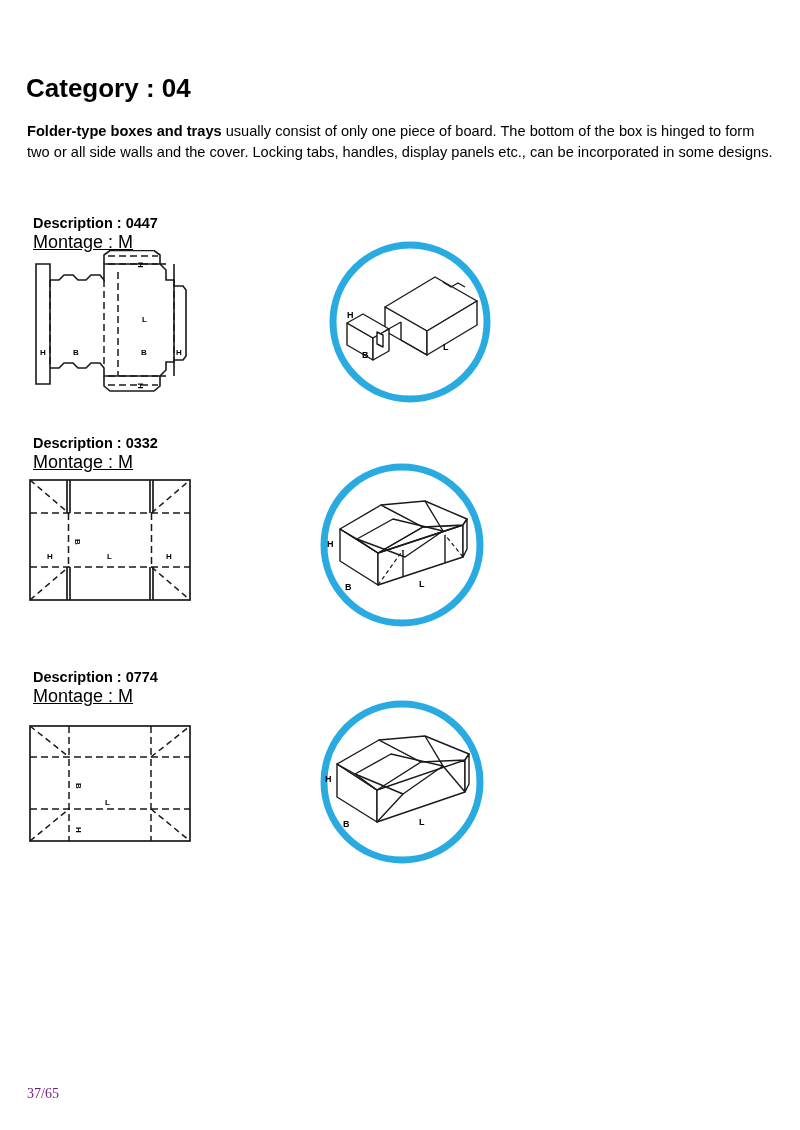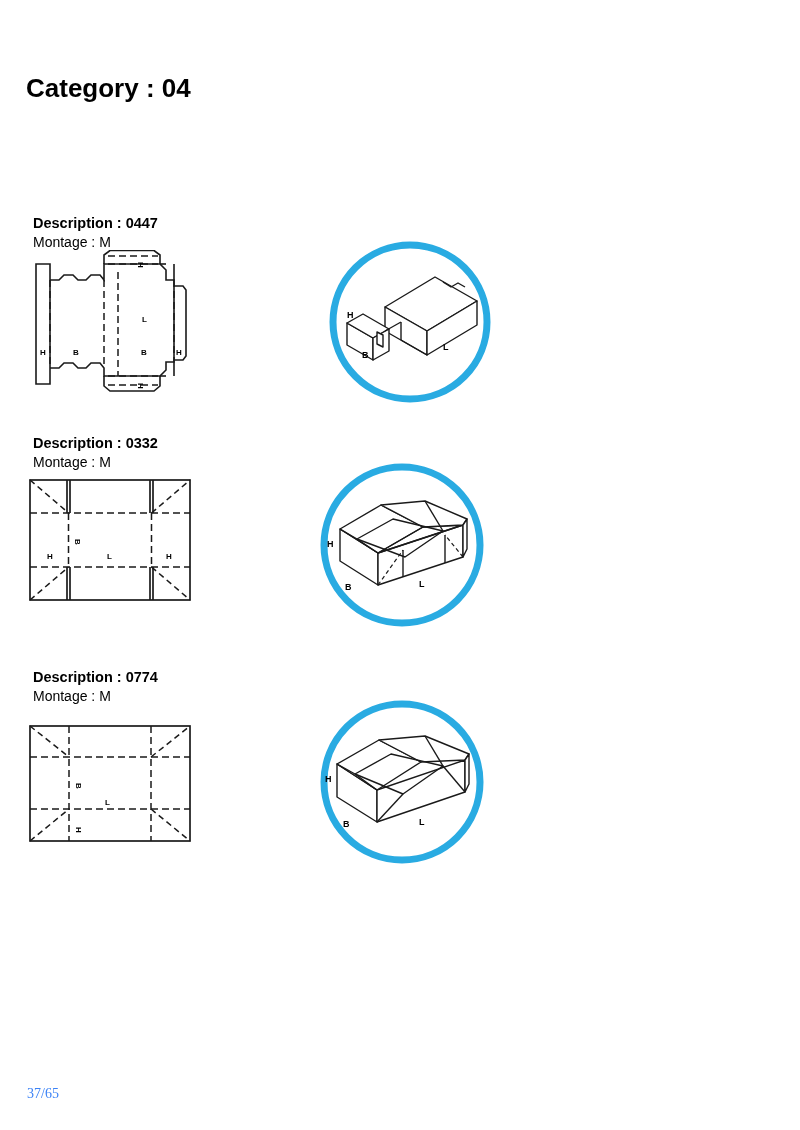--- a/index.html
+++ b/index.html
@@ -55,52 +55,54 @@
     left: 33px;
     top: 9px;
   }
   .desc-line {
     font-size: 14.5px;
     font-weight: bold;
     line-height: 19px;
     white-space: nowrap;
   }
   .montage-line {
-    font-size: 14px;
+    font-size: 18px;
     font-weight: normal;
     line-height: 19px;
     white-space: nowrap;
+    text-decoration: underline;
   }
 
   .flat-wrap {
     position: absolute;
   }
   .persp-wrap {
     position: absolute;
   }
 
   svg { display: block; }
 
   
   .footer {
     position: absolute;
     left: 27px;
     top: 1086px;
     font-family: "Liberation Serif", serif;
     font-size: 14px;
-    color: #3b82f6;
+    color: #701a75;
   }
 </style>
 </head>
 <body>
 
 <div class="page">
 
   <div class="page-title">Category : 04</div>
 
+  <div class="intro"><b>Folder-type boxes and trays</b><span> usually consist of only one piece of board. The bottom of the box is hinged to form two or all side walls and the cover. Locking tabs, handles, display panels etc., can be incorporated in some designs.</span></div>
 
   <div class="item" style="top:205px;">
 
     <div class="item-head">
       <div class="desc-line">Description : 0447</div>
       <div class="montage-line">Montage : M</div>
     </div>
 
     <div class="flat-wrap" style="left:28px; top:45px;">
       <svg width="180" height="150" viewBox="0 0 180 150">

